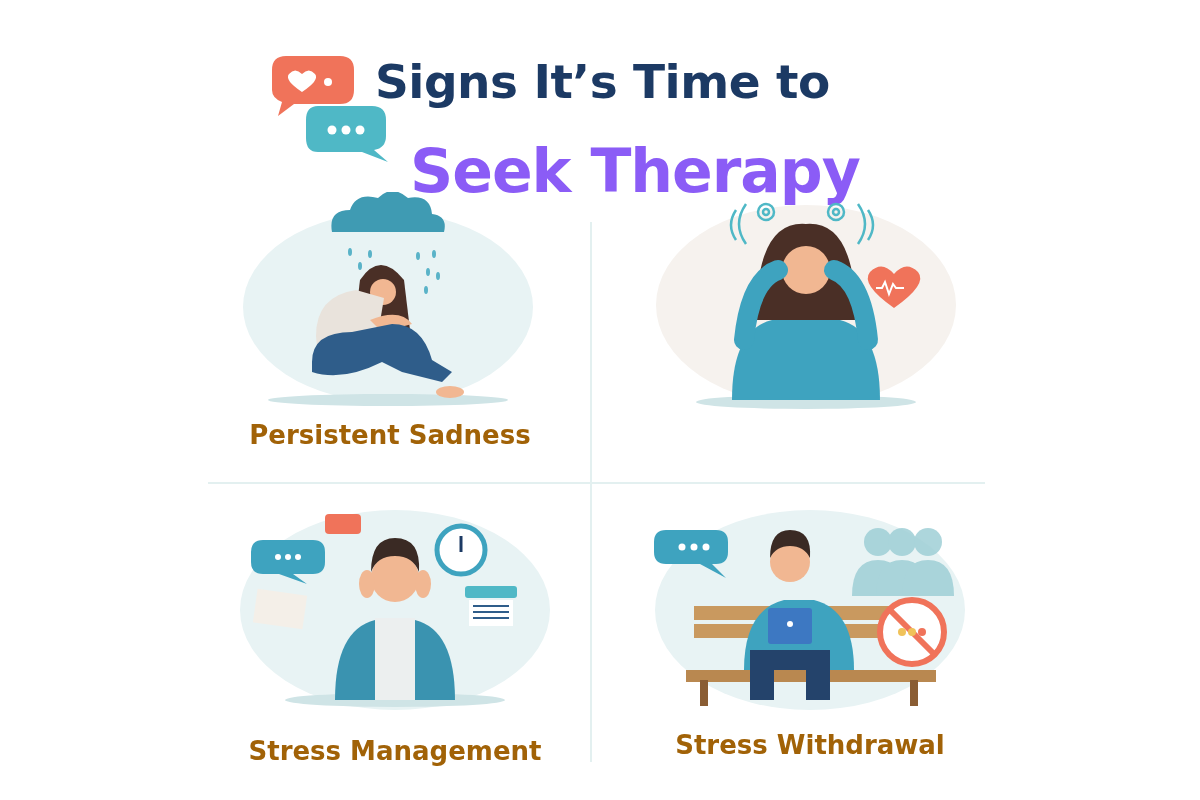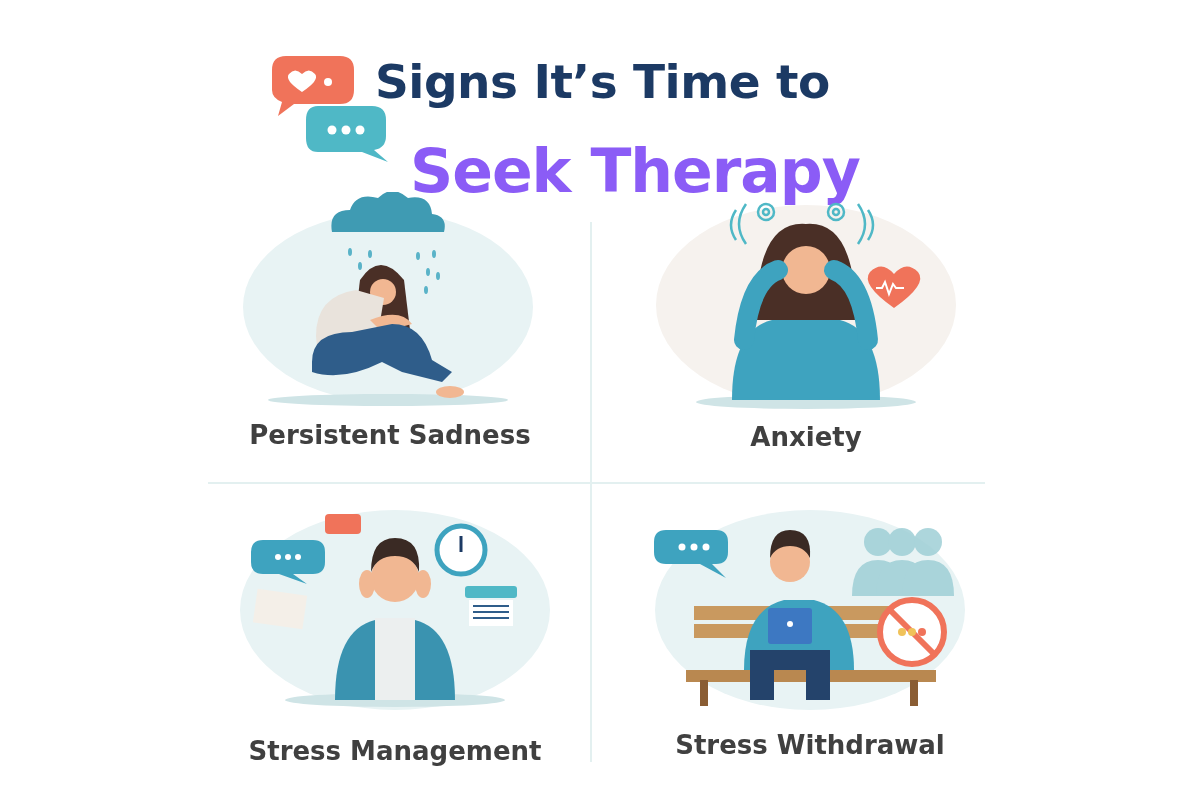--- a/index.html
+++ b/index.html
@@ -5,21 +5,21 @@
   html,body{margin:0;padding:0;}
   body{width:1200px;height:800px;background:#ffffff;position:relative;overflow:hidden;font-family:"DejaVu Sans","Liberation Sans",sans-serif;}
   .header{position:absolute;left:260px;top:40px;width:640px;height:140px;}
   .title-line1{position:absolute;left:115px;top:14px;font-size:47px;font-weight:bold;color:#1c3a64;letter-spacing:-0.5px;white-space:nowrap;}
   .title-line2{position:absolute;left:150px;top:68px;font-size:60px;font-weight:bold;color:#8b5cf6;letter-spacing:-1px;white-space:nowrap;margin-top:28px;}
   .bubble-icon{position:absolute;}
   .divider-h{position:absolute;left:208px;top:482px;width:777px;height:2px;background:#e3f0f0;}
   .divider-v{position:absolute;left:590px;top:222px;width:2px;height:540px;background:#e3f0f0;}
   .card{position:absolute;width:340px;height:270px;}
   .card .scene{position:absolute;left:0;top:0;width:340px;height:220px;}
-  .card .label{position:absolute;left:0;width:340px;text-align:center;font-size:26px;font-weight:bold;color:#404040;white-space:nowrap;}
+  .card .label{position:absolute;left:0;width:340px;text-align:center;font-size:26px;font-weight:bold;color:#a16207;white-space:nowrap;}
 </style>
 </head>
 <body>
 
 <div class="header">
   <svg class="bubble-icon" style="left:8px;top:12px" width="90" height="70" viewBox="0 0 90 70">
     <path d="M18 4 H72 Q86 4 86 18 V38 Q86 52 72 52 H26 L10 64 L14 50 Q4 46 4 38 V18 Q4 4 18 4 Z" fill="#f0735a"></path>
     <path d="M34 22 q-7 -7 -13 0 q-5 6 13 18 q18 -12 13 -18 q-6 -7 -13 0z" fill="#fff"></path>
     <circle cx="60" cy="30" r="4" fill="#fff"></circle>
   </svg>
@@ -76,21 +76,20 @@
         <circle cx="200" cy="32" r="3"></circle>
     </g>
     <path d="M120 140 q0 -100 50 -96 q50 -4 50 96 z" fill="#4a2f26"></path>
     <circle cx="170" cy="90" r="24" fill="#f1b792"></circle>
     <path d="M96 220 q0 -70 40 -80 l68 0 q40 10 40 80 z" fill="#3ea3bf"></path>
     <path d="M108 160 q6 -60 34 -70" stroke="#3ea3bf" stroke-width="20" fill="none" stroke-linecap="round"></path>
     <path d="M232 160 q-6 -60 -34 -70" stroke="#3ea3bf" stroke-width="20" fill="none" stroke-linecap="round"></path>
     <path d="M258 94 q-12 -14 -24 -2 q-10 12 24 36 q34 -24 24 -36 q-12 -12 -24 2 z" fill="#f0735a"></path>
     <path d="M240 108 l6 0 l3 -6 l4 12 l4 -10 l3 4 l8 0" stroke="#fff" stroke-width="2" fill="none"></path>
   </svg>
-  <div class="label" style="top:242px">Anxiety</div>
 </div>
 
 <div class="card" style="left:225px;top:500px">
   <svg class="scene" viewBox="0 0 340 210" style="height:210px">
     <ellipse cx="170" cy="110" rx="155" ry="100" fill="#e8f3f4"></ellipse>
     <ellipse cx="170" cy="200" rx="110" ry="7" fill="#cfe4e6"></ellipse>
     <path d="M38 40 h50 q12 0 12 12 v10 q0 12 -12 12 h-20 l14 10 l-28 -10 h-16 q-12 0 -12 -12 v-10 q0 -12 12 -12 z" fill="#3ea3bf"></path>
     <circle cx="53" cy="57" r="3" fill="#fff"></circle>
       <circle cx="63" cy="57" r="3" fill="#fff"></circle>
       <circle cx="73" cy="57" r="3" fill="#fff"></circle>

